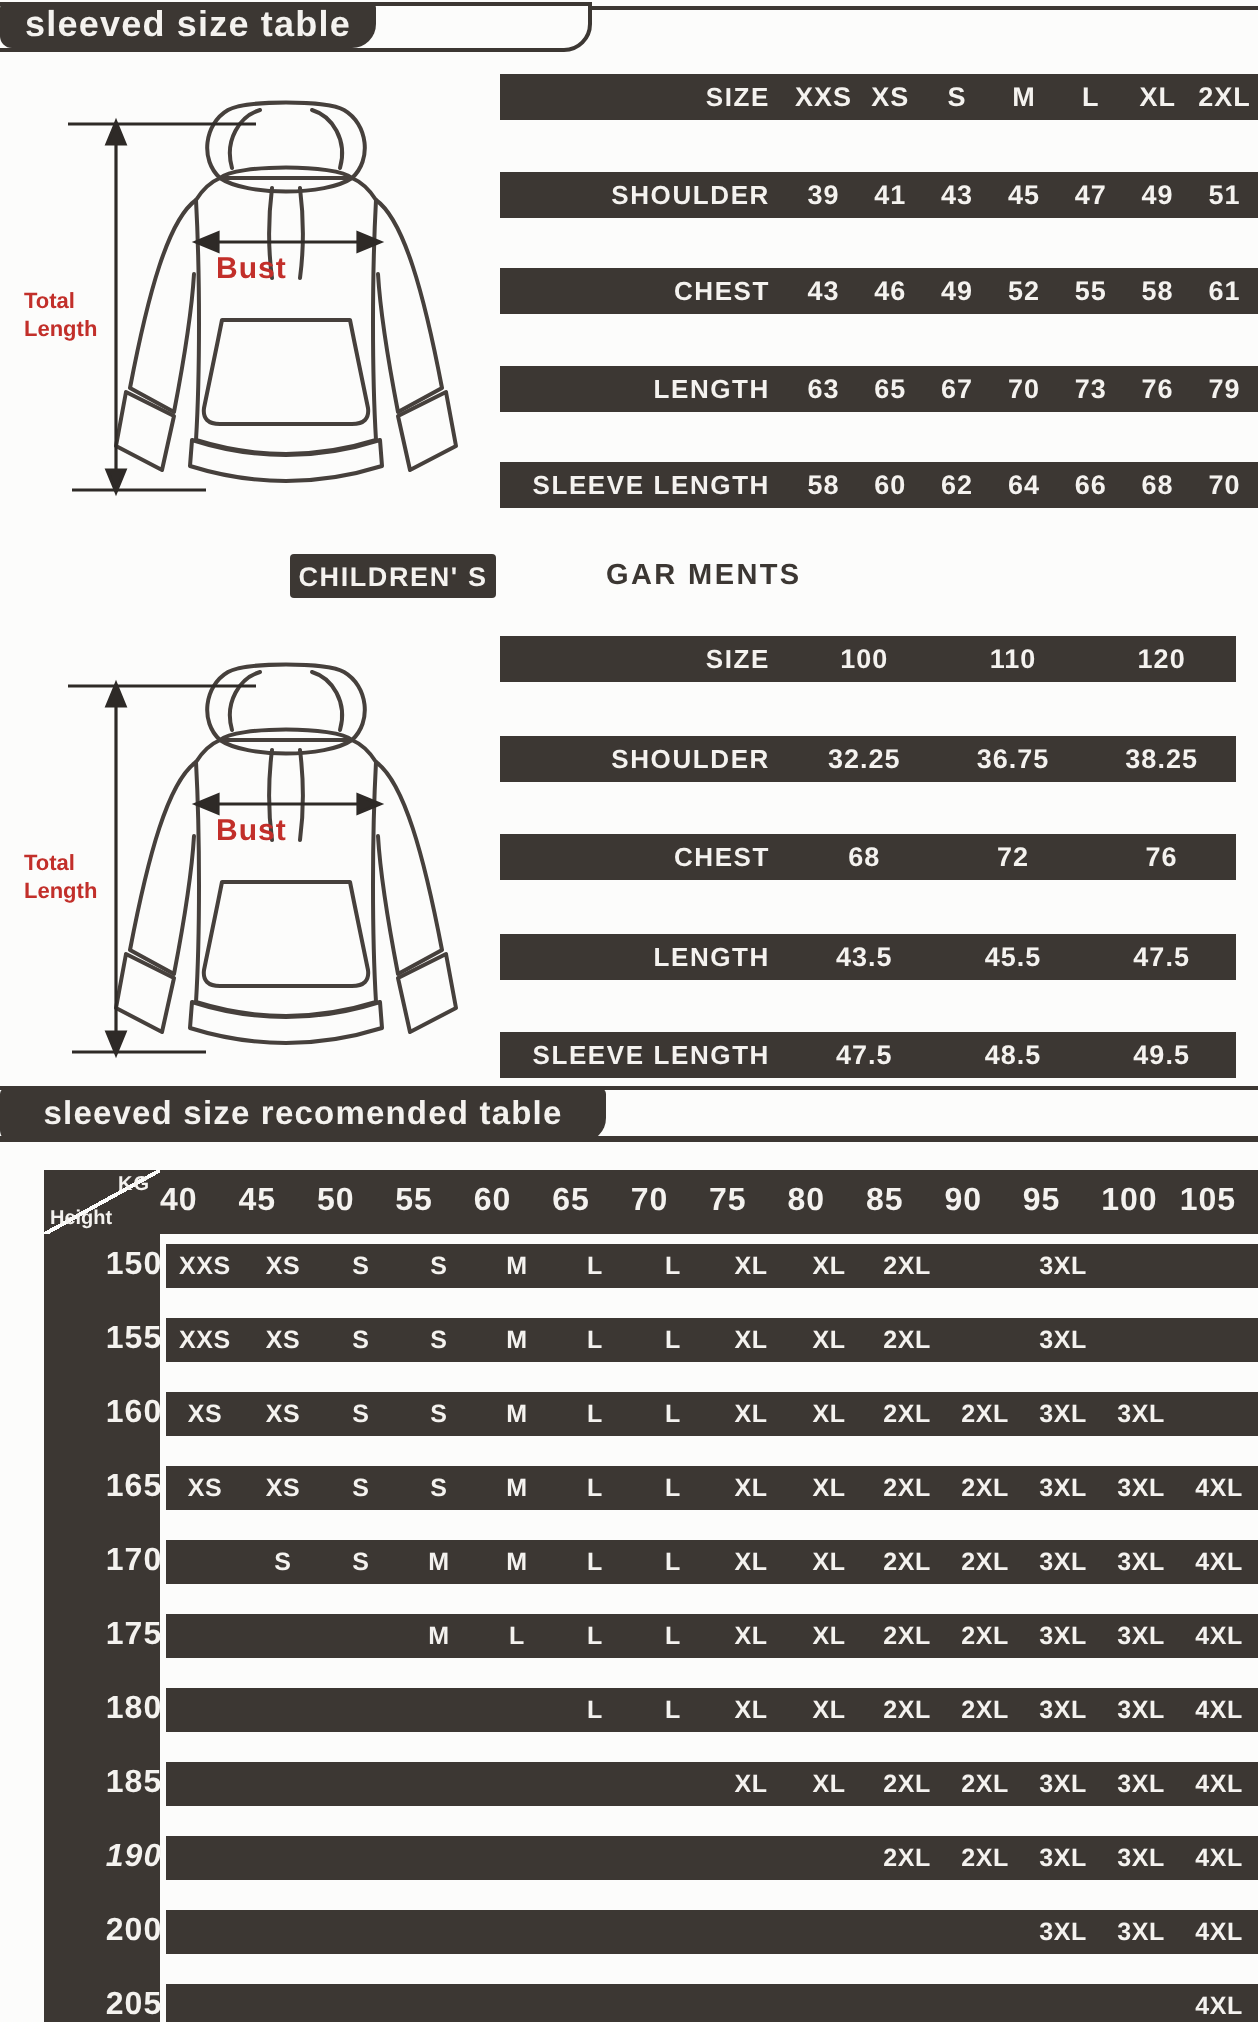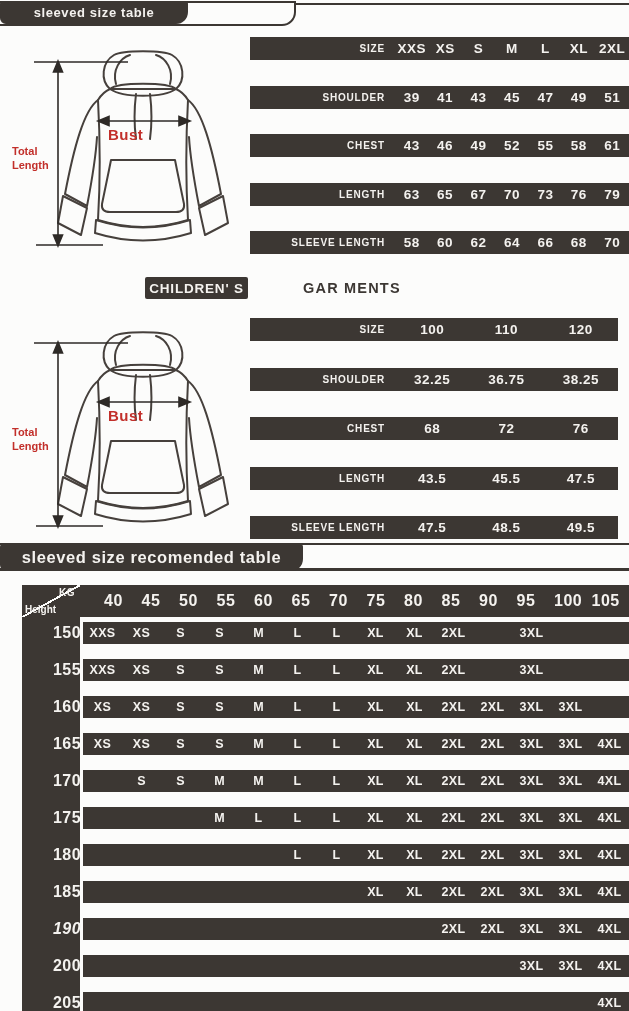--- a/index.html
+++ b/index.html
@@ -27,21 +27,21 @@
     border-radius:3px 3px 12px 6px;white-space:nowrap;
   }
   
   .szwrap{position:absolute;}
   .szrow{
     position:absolute;left:0;right:0;height:23px;background:var(--bar);
     display:flex;align-items:center;color:var(--txt);
   }
   .szlabel{
     width:135px;flex:none;text-align:right;padding-right:10px;
-    font-weight:bold;font-size:10px;letter-spacing:0.8px;white-space:nowrap;
+    font-weight:bold;font-size:13px;letter-spacing:0.8px;white-space:nowrap;
   }
   .szvals{flex:1;display:flex;min-width:0;}
   .szcell{flex:1;text-align:center;font-weight:bold;font-size:13.5px;letter-spacing:0.5px;}
   
   .childbox{
     position:absolute;left:145px;top:277px;width:103px;height:22px;
     background:var(--bar);color:var(--txt);display:flex;align-items:center;justify-content:center;
     font-weight:bold;font-size:13.5px;letter-spacing:0.8px;border-radius:2px;
   }
   .childsuffix{
@@ -57,21 +57,21 @@
   }
   .tl-label{
     position:absolute;left:4px;top:102px;width:46px;text-align:left;
     color:var(--red);font-weight:bold;font-size:11px;line-height:1.3;
   }
   
   #matrix{position:absolute;left:22px;top:585px;right:0;bottom:0;}
   #matrix-strip{position:absolute;left:0;top:0;bottom:0;width:58px;background:var(--bar);}
   #matrix-header{
     position:absolute;left:0;top:0;right:0;height:32px;background:var(--bar);
-    display:flex;color:var(--txt);gap:24px;
+    display:flex;color:var(--txt);
   }
   #corner{
     position:relative;width:58px;flex:none;
     background:linear-gradient(to bottom right,transparent 48.5%,#fcfcfb 48.5%,#fcfcfb 52%,transparent 52%);
   }
   .corner-top{position:absolute;top:2px;right:5px;font-size:10px;font-weight:bold;letter-spacing:0.5px;}
   .corner-bottom{position:absolute;bottom:2px;left:3px;font-size:10px;font-weight:bold;}
   #weight-header{flex:1;display:flex;align-items:center;min-width:0;}
   .wcell{flex:1;text-align:left;font-weight:bold;font-size:16px;letter-spacing:0.5px;}
   .hlabel{
@@ -84,21 +84,21 @@
   }
   .mcell{flex:1;text-align:center;color:var(--txt);font-weight:bold;font-size:12.5px;letter-spacing:0.3px;}
 </style>
 </head>
 <body>
 
 <div id="stage">
 
   <div class="hline" style="left:0;top:3px;right:0;height:2px;"></div>
   <div class="tab-outline" style="left:-8px;top:1px;width:300px;height:21px;"></div>
-  <div class="tab-dark" style="left:0;top:1px;width:188px;height:23px;font-size:13px;">sleeved size table</div>
+  <div class="tab-dark" style="left:0;top:1px;width:188px;height:23px;font-size:18px;">sleeved size table</div>
 
   <div class="hoodie" style="left:8px;top:42px;">
     <svg width="225" height="220" viewBox="0 0 225 220">
       <g fill="none" stroke="#46403c" stroke-width="2" stroke-linejoin="round" stroke-linecap="round">
         <path d="M90,58 C76,68 66,105 57,152 L79,164 C84,138 88,112 89,95"></path>
         <path d="M55,154 L50,181 L73,193 L79,166 Z"></path>
         <path d="M180,58 C194,68 204,105 213,152 L191,164 C186,138 182,112 181,95"></path>
         <path d="M215,154 L220,181 L197,193 L191,166 Z"></path>
         <path d="M90,58 Q95,50 102,47 L168,47 Q175,50 180,58 C178,95 178,145 180,178 Q135,192 90,178 C92,145 92,95 90,58 Z"></path>
         <path d="M88,178 Q135,193 182,178 L183,191 Q135,206 87,191 Z"></path>

